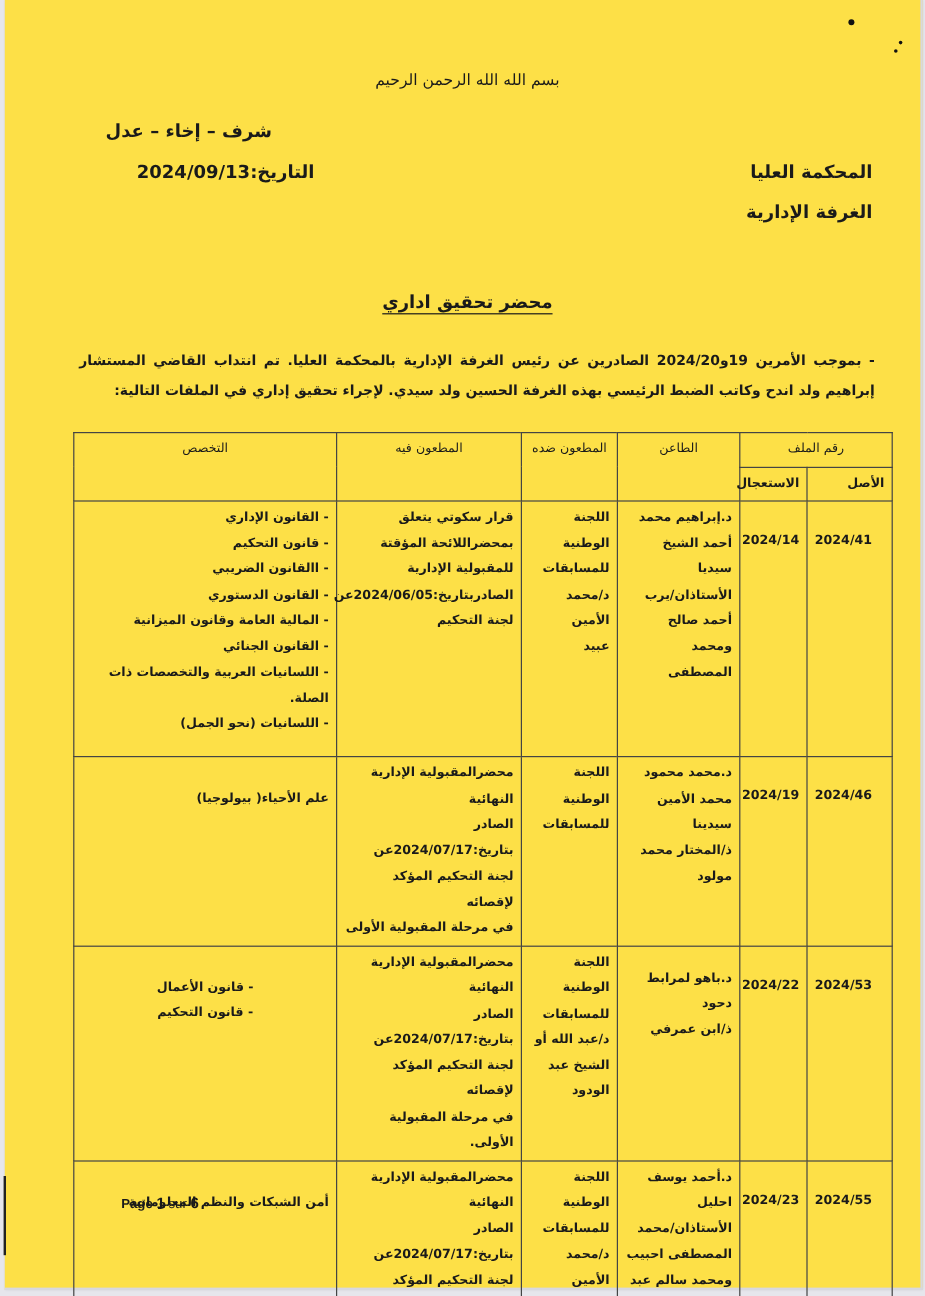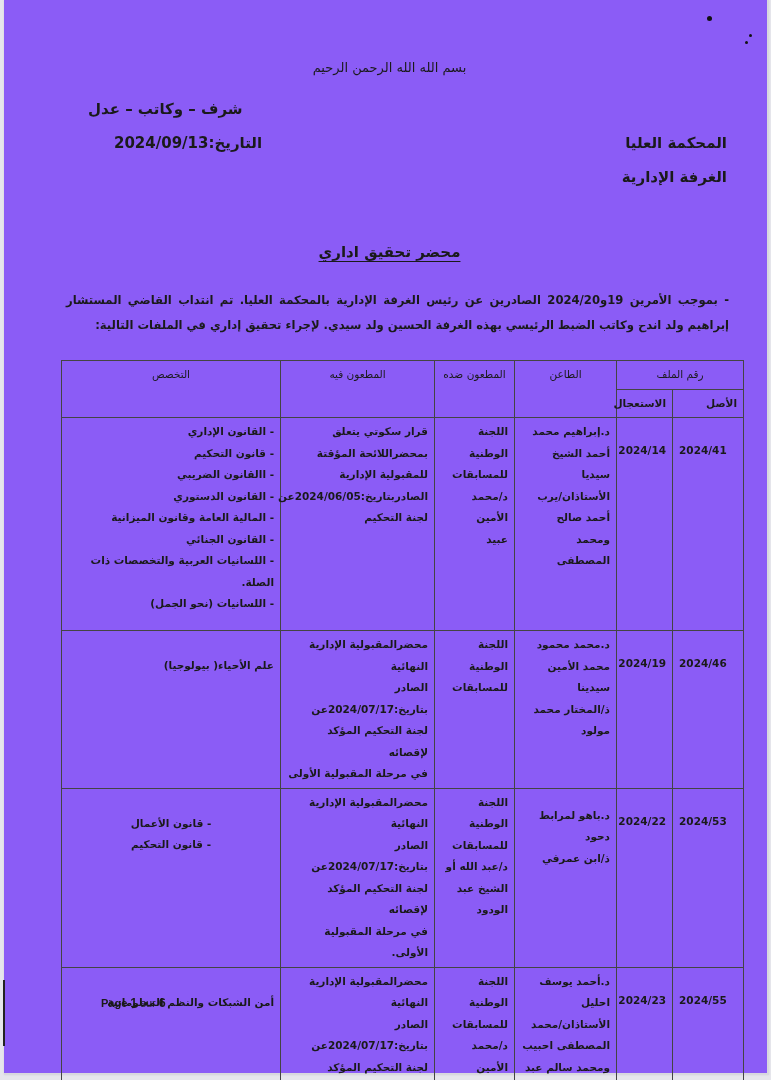--- a/index.html
+++ b/index.html
@@ -5,21 +5,21 @@
   html, body { margin:0; padding:0; }
   body {
     width:771px; height:1080px; overflow:hidden;
     background:#e6e6ec;
     font-family:"DejaVu Sans", sans-serif;
     color:#1a1a1a;
     position:relative;
   }
   .page {
     position:absolute; left:4px; top:0; width:763px; height:1073px;
-    background:#8b5cf6;
+    background:#fde047;
     border-right:2px solid #d8d8de;
     border-bottom:2px solid #d8d8de;
     box-shadow: 0 0 2px rgba(0,0,0,0.08);
   }
   .left-edge {
     position:absolute; left:3px; top:980px; width:2px; height:66px;
     background:#222;
   }
   .dot { position:absolute; background:#111; border-radius:50%; }
   .rtl { direction:rtl; unicode-bidi:embed; }
@@ -76,21 +76,21 @@
 <div class="page">
   <span class="dot" style="left:703px;top:16px;width:5px;height:5px;"></span>
   <span class="dot" style="left:745px;top:34px;width:3px;height:3px;"></span>
   <span class="dot" style="left:741px;top:41px;width:3px;height:3px;"></span>
 
   <div class="abs rtl basmala">بسم الله الله الرحمن الرحيم</div>
 
   <div class="abs rtl hdr hdr-r2">المحكمة العليا</div>
   <div class="abs rtl hdr hdr-r3">الغرفة الإدارية</div>
 
-  <div class="abs rtl hdr hdr-l1">شرف – وكاتب – عدل</div>
+  <div class="abs rtl hdr hdr-l1">شرف – إخاء – عدل</div>
   <div class="abs rtl hdr hdr-l2">
     <span>التاريخ:</span><span>2024/09/13</span>
   </div>
 
   <div class="abs rtl title">محضر تحقيق اداري</div>
 
   <div class="rtl intro">- بموجب الأمرين 19و2024/20 الصادرين عن رئيس الغرفة الإدارية بالمحكمة العليا. تم انتداب القاضي المستشار إبراهيم ولد اندح وكاتب الضبط الرئيسي بهذه الغرفة الحسين ولد سيدي. لإجراء تحقيق إداري في الملفات التالية:</div>
 
   <table class="files rtl">
     <colgroup>

